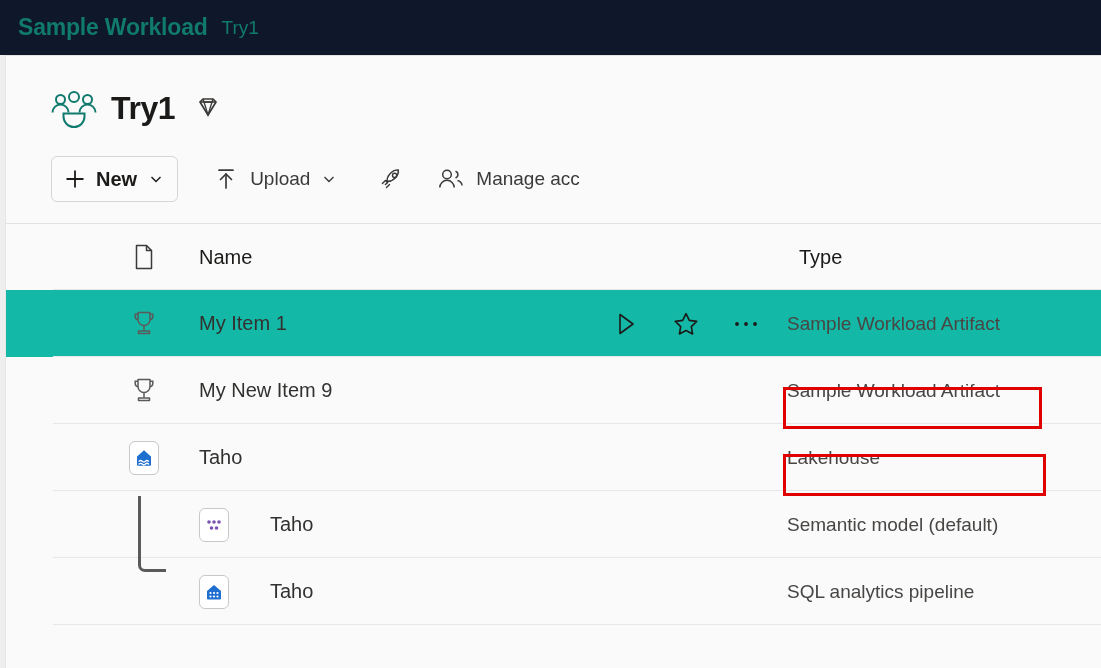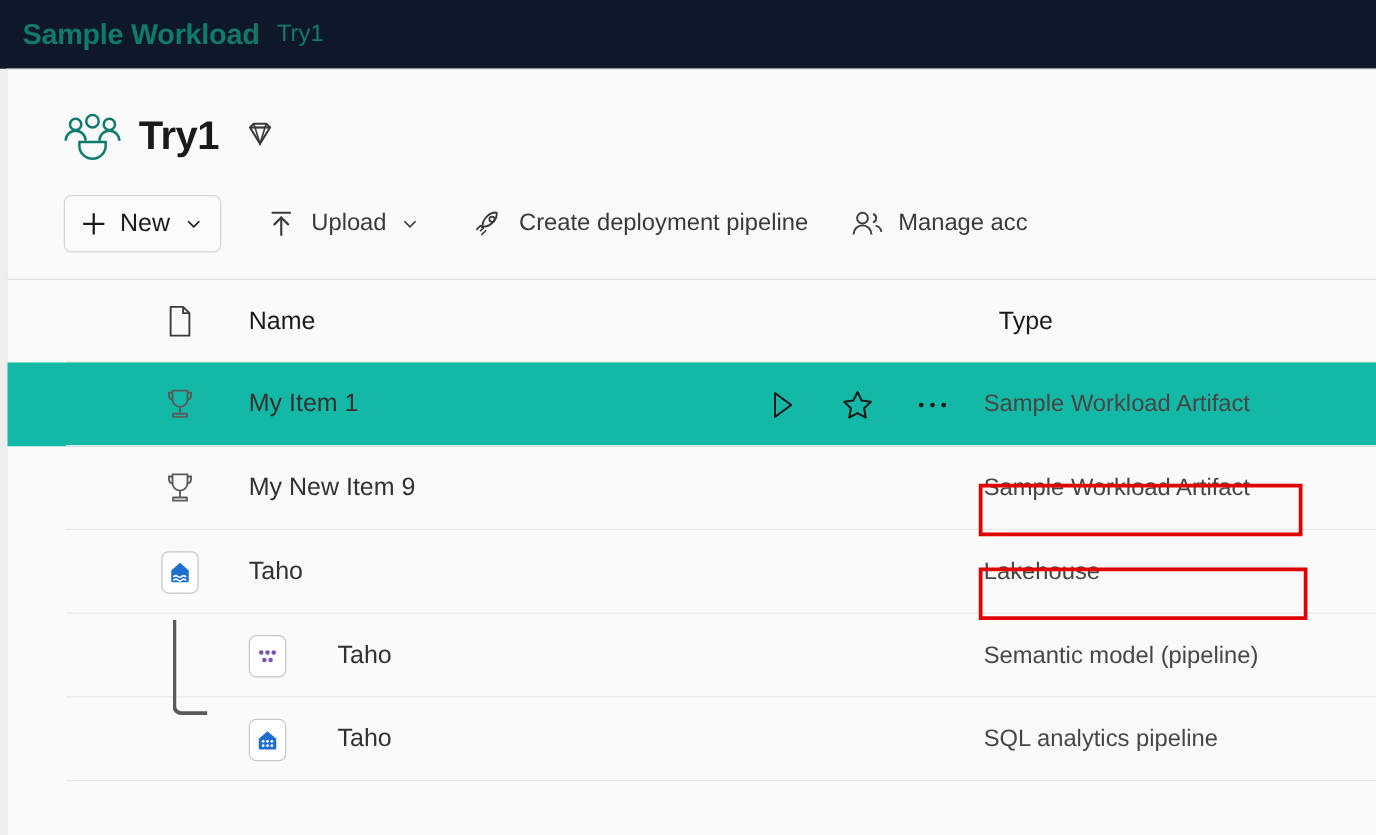--- a/index.html
+++ b/index.html
@@ -62,21 +62,21 @@
     background: transparent;
   }
   .tb-item .tb-label { margin-left: 12px; }
   .tb-item svg { display: block; flex: none; }
   #btn-new {
     border: 1px solid #d6d6d6;
     border-radius: 6px;
     background: #fbfbfb;
     padding: 0 14px 0 12px;
     height: 46px;
-    font-weight: normal;
+    font-weight: bold;
     color: #1b1a19;
     margin-right: 26px;
   }
   #btn-new .tb-label { margin-left: 10px; font-size: 20px; }
   .caret { margin-left: 12px; display: block; }
   #btn-upload { margin-right: 22px; }
   #btn-pipeline { margin-right: 14px; }
   #btn-createapp { margin-right: 14px; }
 
   #toolbar-sep {
@@ -215,21 +215,20 @@
     </div>
 
     <div class="tb-item" id="btn-pipeline">
       <span>
         <svg width="26" height="26" viewBox="0 0 26 26">
           <path d="M9.5 16.5c-1-3 .5-7 3.5-9.8 2.1-2 5-2.9 7.3-2.6.3 2.3-.6 5.2-2.6 7.3-2.8 3-6.8 4.5-9.8 3.5z" fill="none" stroke="#3a3a3a" stroke-width="1.5" stroke-linejoin="round"></path>
           <circle cx="16.6" cy="9.4" r="2.1" fill="none" stroke="#3a3a3a" stroke-width="1.4"></circle>
           <path d="M9.6 16.4l-2.2 2.2M7.4 14.5l-3 3M11.5 18.6l-3 3" stroke="#3a3a3a" stroke-width="1.4" stroke-linecap="round"></path>
         </svg>
       </span>
-      <span class="tb-label">Create deployment pipeline</span>
     </div>
 
 
     <div class="tb-item" id="btn-manage">
       <span>
         <svg width="26" height="22" viewBox="0 0 26 22">
           <circle cx="9" cy="6.5" r="4.3" fill="none" stroke="#3a3a3a" stroke-width="1.5"></circle>
           <path d="M1.8 19.5a7.2 7.2 0 0 1 14.4 0" fill="none" stroke="#3a3a3a" stroke-width="1.5"></path>
           <path d="M17.5 3.2a3.6 3.6 0 0 1 0 6.8" fill="none" stroke="#3a3a3a" stroke-width="1.5"></path>
           <path d="M19.5 12.5a6 6 0 0 1 4.6 5" fill="none" stroke="#3a3a3a" stroke-width="1.5"></path>
@@ -325,21 +324,21 @@
           <svg width="20" height="20" viewBox="0 0 20 20">
             <circle cx="5" cy="7" r="1.8" fill="#7a52b3"></circle>
             <circle cx="10" cy="7" r="1.8" fill="#7a52b3"></circle>
             <circle cx="15" cy="7" r="1.8" fill="#7a52b3"></circle>
             <circle cx="7.5" cy="13" r="1.8" fill="#7a52b3"></circle>
             <circle cx="12.5" cy="13" r="1.8" fill="#7a52b3"></circle>
           </svg>
         </div>
       </div>
       <div class="cell-name indented">Taho</div>
-      <div class="cell-type">Semantic model (pipeline)</div>
+      <div class="cell-type">Semantic model (default)</div>
       <div class="divider"></div>
     </div>
 
     <div class="row">
       <div class="cell-icon indented">
         <div class="tile">
           <svg width="22" height="22" viewBox="0 0 22 22">
             <path d="M11 4l7 6v7.5a1 1 0 0 1-1 1H5a1 1 0 0 1-1-1V10z" fill="#1f6fd0"></path>
             <circle cx="7.5" cy="12" r="1.1" fill="#fff"></circle>
             <circle cx="11" cy="12" r="1.1" fill="#fff"></circle>

